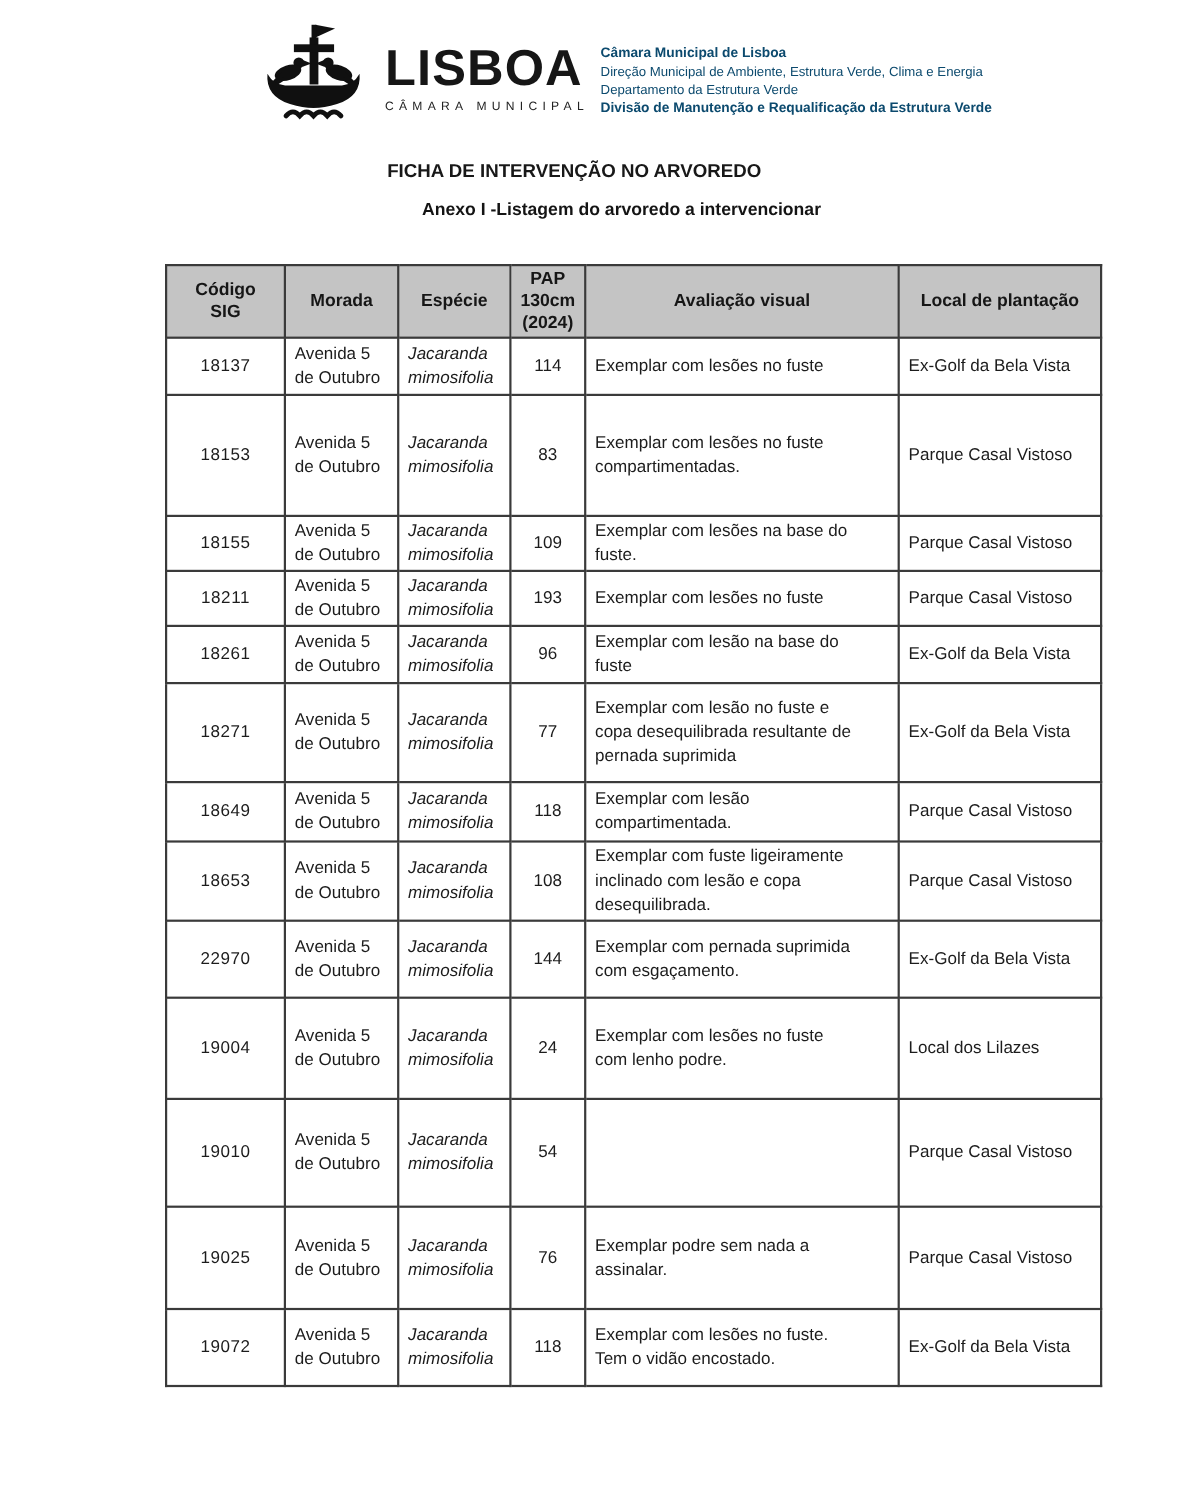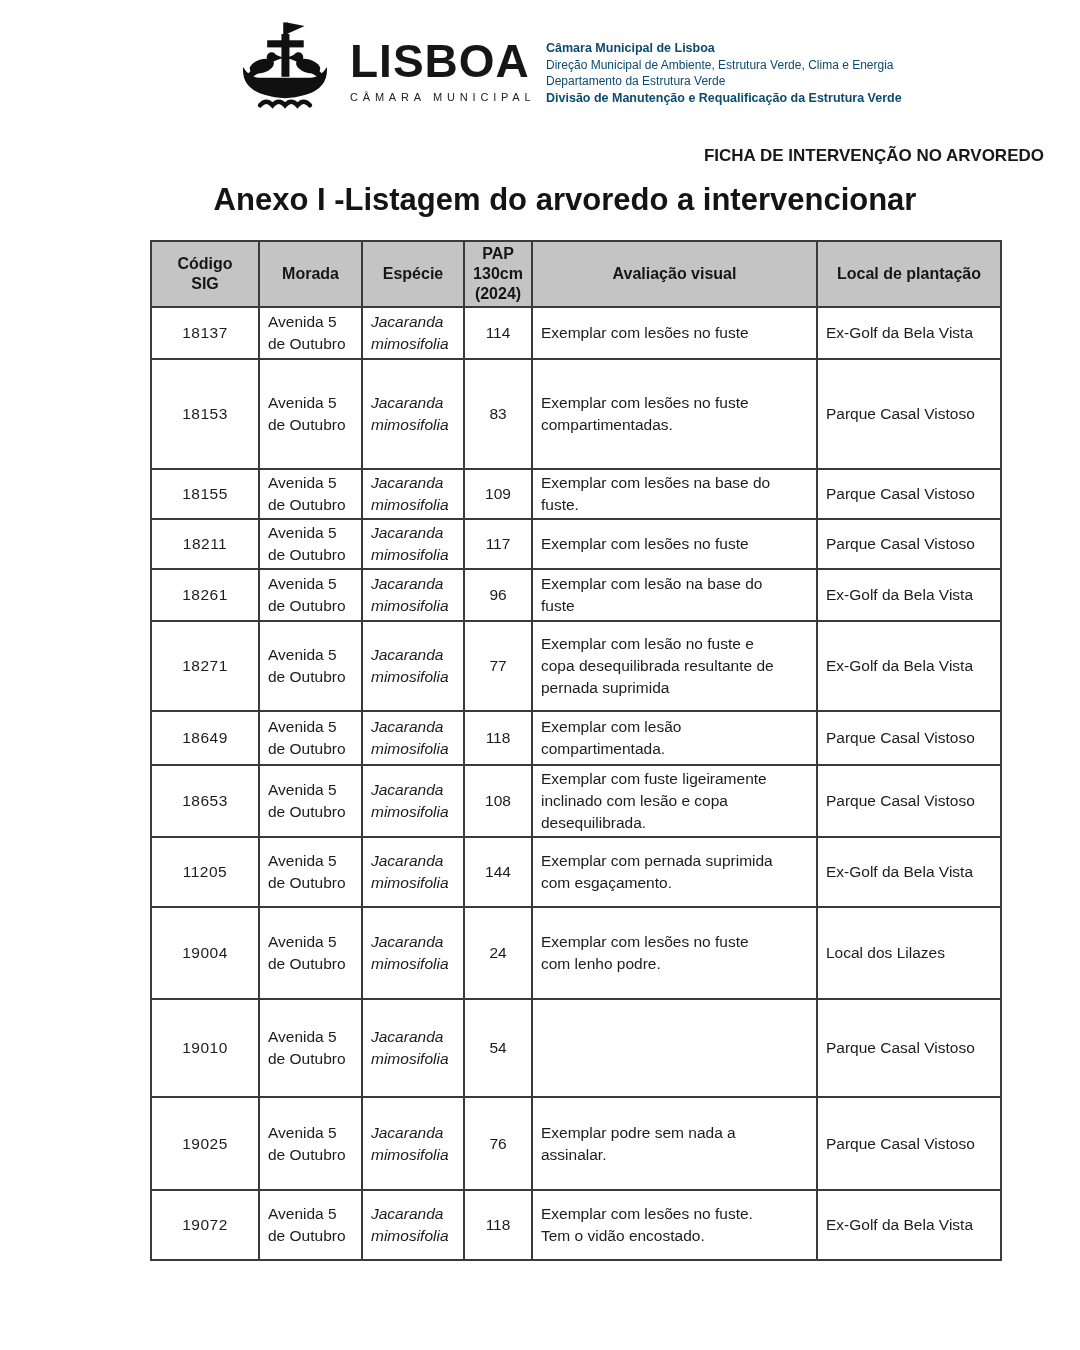--- a/index.html
+++ b/index.html
@@ -19,25 +19,25 @@
   .brand-text { margin-left:16px; padding-top:16px; }
   .brand-title { font-size:46px; font-weight:bold; letter-spacing:1px; line-height:1; color:#161616; }
   .brand-subtitle { font-size:11px; letter-spacing:4.8px; margin-top:7px; color:#222; white-space:nowrap; }
 
   .org { position:absolute; left:546px; top:40px; font-size:12px; line-height:16.5px; color:#0c4a6e; }
   .org .b { font-weight:bold; font-size:12.5px; }
 
   
   .doc-title {
     position:absolute; top:146px; left:0; width:1044px;
-    text-align:right; font-size:17px; font-weight:bold; color:#181818;
+    text-align:center; font-size:17px; font-weight:bold; color:#181818;
   }
   .annex-title {
     position:absolute; top:182px; left:50px; width:1030px;
-    text-align:center; font-size:31px; font-weight:bold; color:#141414;
+    text-align:center; font-size:16px; font-weight:bold; color:#141414;
   }
 
   
   .table-wrap { position:absolute; left:150px; top:240px; }
   table { border-collapse:collapse; table-layout:fixed; width:850px; }
   th, td {
     border:2px solid #3a3a3a;
     vertical-align:middle;
     white-space:pre-line;
     overflow:hidden;
@@ -156,21 +156,21 @@
             <td class="c-left">Exemplar com lesões na base do
 fuste.</td>
             <td class="c-left">Parque Casal Vistoso</td>
           </tr>
           <tr style="height: 47px;">
             <td class="c-center c-codigo">18211</td>
             <td class="c-left">Avenida 5
 de Outubro</td>
             <td class="c-left c-italic">Jacaranda
 mimosifolia</td>
-            <td class="c-center">117</td>
+            <td class="c-center">193</td>
             <td class="c-left">Exemplar com lesões no fuste</td>
             <td class="c-left">Parque Casal Vistoso</td>
           </tr>
           <tr style="height: 52px;">
             <td class="c-center c-codigo">18261</td>
             <td class="c-left">Avenida 5
 de Outubro</td>
             <td class="c-left c-italic">Jacaranda
 mimosifolia</td>
             <td class="c-center">96</td>
@@ -207,21 +207,21 @@
 de Outubro</td>
             <td class="c-left c-italic">Jacaranda
 mimosifolia</td>
             <td class="c-center">108</td>
             <td class="c-left">Exemplar com fuste ligeiramente
 inclinado com lesão e copa
 desequilibrada.</td>
             <td class="c-left">Parque Casal Vistoso</td>
           </tr>
           <tr style="height: 70px;">
-            <td class="c-center c-codigo">11205</td>
+            <td class="c-center c-codigo">22970</td>
             <td class="c-left">Avenida 5
 de Outubro</td>
             <td class="c-left c-italic">Jacaranda
 mimosifolia</td>
             <td class="c-center">144</td>
             <td class="c-left">Exemplar com pernada suprimida
 com esgaçamento.</td>
             <td class="c-left">Ex-Golf da Bela Vista</td>
           </tr>
           <tr style="height: 92px;">

